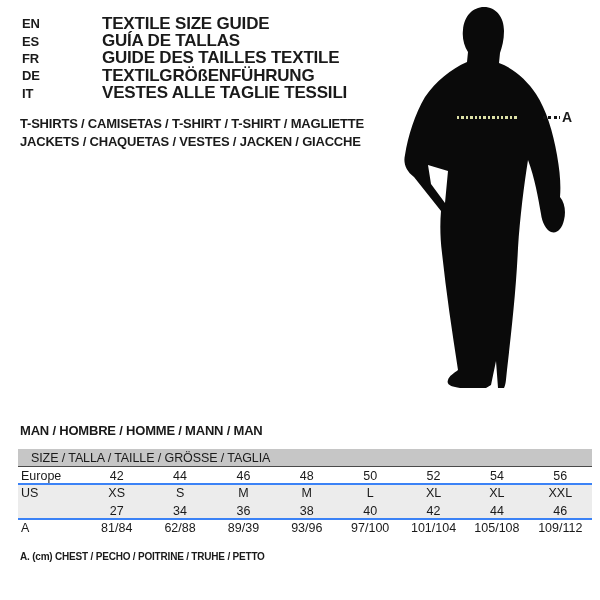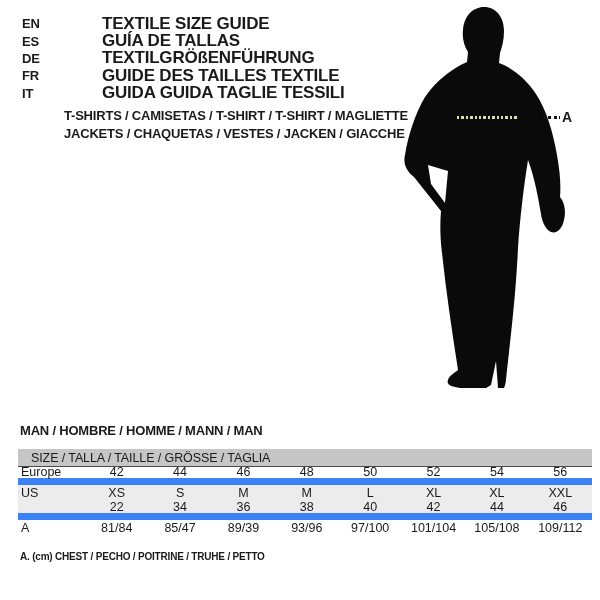--- a/index.html
+++ b/index.html
@@ -13,21 +13,21 @@
   }
   .abs { position: absolute; }
 
   
   .lang-block { left: 22px; top: 15px; }
   .lang-row { display: flex; height: 17.4px; align-items: center; gap: 42px; }
   .lang-code { width: 38px; font-weight: 700; font-size: 13px; letter-spacing: -0.2px; }
   .lang-title { font-weight: 700; font-size: 17px; letter-spacing: -0.2px; white-space: nowrap; }
 
   
-  .cat-block { left: 20px; top: 107px; margin-left: 44px; }
+  .cat-block { left: 20px; top: 115px; }
   .cat-line { font-weight: 700; font-size: 13px; letter-spacing: -0.2px; line-height: 18px; white-space: nowrap; }
 
   
   .figure-wrap { left: 400px; top: 5px; width: 170px; height: 385px; }
   .figure-wrap svg { display: block; width: 100%; height: 100%; }
 
   
   .dash-inner {
     left: 457px; top: 116px; width: 60px; height: 3px;
     background: repeating-linear-gradient(90deg, var(--dash) 0 2.5px, transparent 2.5px 4.4px);
@@ -47,48 +47,48 @@
     height: 18px; line-height: 18px;
     background: var(--hdr-bg);
     border-bottom: 1px solid #4a4a4a;
     font-size: 12.5px; padding-left: 13px;
     letter-spacing: -0.1px; white-space: nowrap;
   }
   .trow { display: flex; height: 17.5px; align-items: center; font-size: 12.5px; }
   .trow .lbl { width: 67px; padding-left: 3px; }
   .trow .val { flex: 1; text-align: center; }
   .row-gray { background: var(--alt-bg); }
-  .sep-bottom { border-bottom: 7px solid #3b82f6; }
+  .sep-bottom { border-bottom: 2px solid #3b82f6; align-items: flex-end; }
 
   
   .footnote { left: 20px; top: 551px; font-weight: 700; font-size: 10px; letter-spacing: -0.2px; white-space: nowrap; }
 </style>
 </head>
 <body style="--dash: #dcdfa6; --hdr-bg: #c6c6c6; --alt-bg: #ececec; color: rgb(26, 26, 26);">
 
 <div class="abs lang-block">
   <div class="lang-row">
     <span class="lang-code">EN</span>
     <span class="lang-title">TEXTILE SIZE GUIDE</span>
   </div>
   <div class="lang-row">
     <span class="lang-code">ES</span>
     <span class="lang-title">GUÍA DE TALLAS</span>
   </div>
   <div class="lang-row">
+    <span class="lang-code">FR</span>
+    <span class="lang-title">GUIDE DES TAILLES TEXTILE</span>
+  </div>
+  <div class="lang-row">
     <span class="lang-code">DE</span>
     <span class="lang-title">TEXTILGRÖßENFÜHRUNG</span>
   </div>
   <div class="lang-row">
-    <span class="lang-code">FR</span>
-    <span class="lang-title">GUIDE DES TAILLES TEXTILE</span>
-  </div>
-  <div class="lang-row">
     <span class="lang-code">IT</span>
-    <span class="lang-title">GUIDA GUIDA TAGLIE TESSILI</span>
+    <span class="lang-title">VESTES ALLE TAGLIE TESSILI</span>
   </div>
 </div>
 
 <div class="abs cat-block">
   <div class="cat-line">T-SHIRTS / CAMISETAS / T-SHIRT / T-SHIRT / MAGLIETTE</div>
   <div class="cat-line">JACKETS / CHAQUETAS / VESTES / JACKEN / GIACCHE</div>
 </div>
 
 <div class="abs figure-wrap">
   <svg viewBox="0 0 170 385" xmlns="http://www.w3.org/2000/svg">
@@ -155,34 +155,34 @@
     <span class="val">M</span>
     <span class="val">M</span>
     <span class="val">L</span>
     <span class="val">XL</span>
     <span class="val">XL</span>
     <span class="val">XXL</span>
   </div>
 
   <div class="trow row-gray sep-bottom">
     <span class="lbl"></span>
-    <span class="val">22</span>
+    <span class="val">27</span>
     <span class="val">34</span>
     <span class="val">36</span>
     <span class="val">38</span>
     <span class="val">40</span>
     <span class="val">42</span>
     <span class="val">44</span>
     <span class="val">46</span>
   </div>
 
   <div class="trow">
     <span class="lbl">A</span>
     <span class="val">81/84</span>
-    <span class="val">85/47</span>
+    <span class="val">62/88</span>
     <span class="val">89/39</span>
     <span class="val">93/96</span>
     <span class="val">97/100</span>
     <span class="val">101/104</span>
     <span class="val">105/108</span>
     <span class="val">109/112</span>
   </div>
 </div>
 
 <div class="abs footnote">A. (cm) CHEST / PECHO / POITRINE / TRUHE / PETTO</div>

